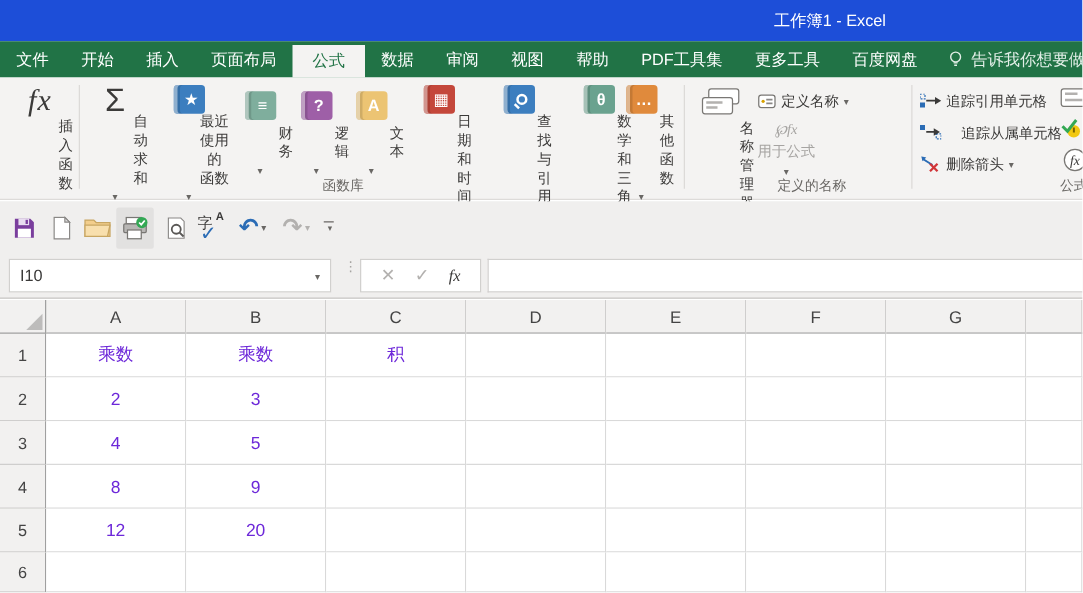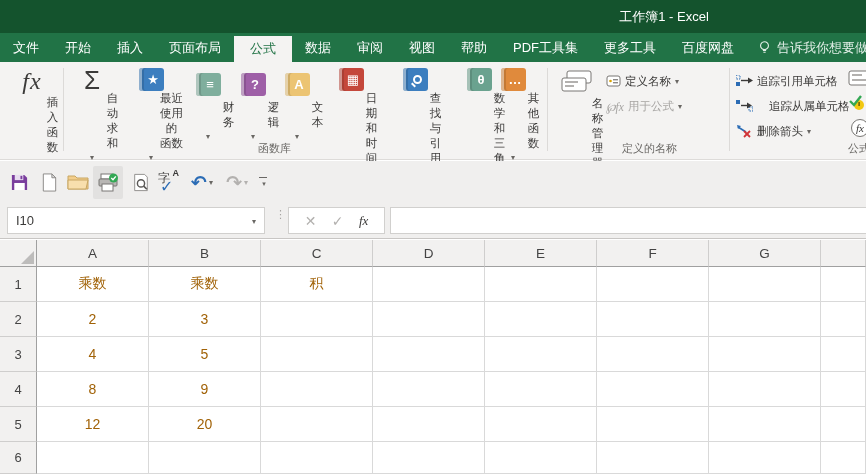--- a/index.html
+++ b/index.html
@@ -1,20 +1,20 @@
 <!DOCTYPE html>
 <html><head>
 <meta charset="utf-8">
 <style>
   * { margin:0; padding:0; box-sizing:border-box; }
   html,body { width:866px; height:474px; overflow:hidden; font-family:"Liberation Sans","DejaVu Sans",sans-serif; background:#fff; }
   .stage { position:relative; width:866px; height:474px; overflow:hidden; }
 
   
-  .titlebar { position:absolute; left:0; top:0; width:866px; height:33px; background:#14532d; }
+  .titlebar { position:absolute; left:0; top:0; width:866px; height:33px; background:#1d4ed8; }
   .titlebar .title { position:absolute; left:664px; top:8px; transform:translateX(-50%); color:#fff; font-size:13px; white-space:nowrap; }
 
   
   .tabbar { position:absolute; left:0; top:33px; width:866px; height:29px; background:#217346; display:flex; align-items:stretch; }
   .tab { color:#fff; font-size:13px; line-height:29px; padding:0 13px; white-space:nowrap; cursor:default; }
   .tab.active { background:#f4f3f2; color:#217346; margin-top:3px; line-height:26px; padding:0 16px; }
   .assistant { display:flex; align-items:center; gap:5px; color:#e3efe8; font-size:13px; padding-left:10px; white-space:nowrap; }
 
   
   .ribbon { position:absolute; left:0; top:62px; width:866px; height:98px; background:#f4f3f2; border-bottom:1px solid #dddbd9; }
@@ -72,21 +72,21 @@
   .fxbox .fx { font-family:"Liberation Serif","DejaVu Serif",serif; font-style:italic; font-size:13px; color:#3b3a39; }
   .finput { position:absolute; left:390px; top:3px; width:476px; height:27px; background:#fff; border:1px solid #d1d0ce; border-right:none; font-size:13px; color:#262626; display:flex; align-items:center; padding-left:6px; }
 
   
   .grid { position:absolute; left:0; top:240px; width:866px; height:234px; background:#fff;
       display:grid; grid-template-columns:37px repeat(7,112px) 45px; grid-template-rows:27px repeat(5,35px) 32px; }
   .ch { background:#f2f1f0; border-right:1px solid #cfcecd; border-bottom:1px solid #a0a0a0; display:flex; align-items:center; justify-content:center; font-size:13.5px; color:#444; }
   .rh { background:#f2f1f0; border-right:1px solid #a0a0a0; border-bottom:1px solid #cfcecd; display:flex; align-items:center; justify-content:center; font-size:13px; color:#444; }
   .corner { background:#f2f1f0; border-right:1px solid #a0a0a0; border-bottom:1px solid #a0a0a0; position:relative; }
   .corner::after { content:""; position:absolute; right:2px; bottom:2px; border-bottom:13px solid #bdbcbb; border-left:13px solid transparent; }
-  .cell { background:#fff; border-right:1px solid #d9d9d9; border-bottom:1px solid #d9d9d9; display:flex; align-items:center; justify-content:center; font-size:14px; color:#a16207; }
+  .cell { background:#fff; border-right:1px solid #d9d9d9; border-bottom:1px solid #d9d9d9; display:flex; align-items:center; justify-content:center; font-size:14px; color:#6d28d9; }
 </style>
 </head>
 <body>
 
 <div class="stage">
 
   <div class="titlebar">
     <span class="title">工作簿1 - Excel</span>
   </div>
 
@@ -223,21 +223,21 @@
     <div class="btn-small" style="left:606px;top:8px;">
       <svg width="15" height="12" viewBox="0 0 15 12">
           <rect x="1" y="1" width="13" height="10" rx="2" fill="#fff" stroke="#797774"></rect>
           <circle cx="4.5" cy="6" r="1.3" fill="#d8a200"></circle>
           <rect x="7" y="4" width="5" height="1.4" fill="#8a8886"></rect>
           <rect x="7" y="7" width="5" height="1.4" fill="#8a8886"></rect>
         </svg>
       <span>定义名称</span>
       <span class="dd">▾</span>
     </div>
-    <div class="btn-small disabled" style="left:606px;top:33px;">
+    <div class="btn-small disabled" style="left:606px;top:33px;flex-direction:column;">
       <span style="font-family:'Liberation Serif','DejaVu Serif',serif;font-style:italic;color:#a6a4a2;">℘fx</span>
       <span>用于公式</span>
       <span class="dd">▾</span>
     </div>
     <span class="grp-label" style="left:622px;">定义的名称</span>
     <div class="vdiv" style="left:729px;"></div>
 
     <div class="btn-small" style="left:736px;top:8px;">
       <svg width="17" height="12" viewBox="0 0 17 12">
           <rect x="0" y="0" width="4" height="4" fill="none" stroke="#2b6cb5" stroke-dasharray="1.5 1"></rect>

